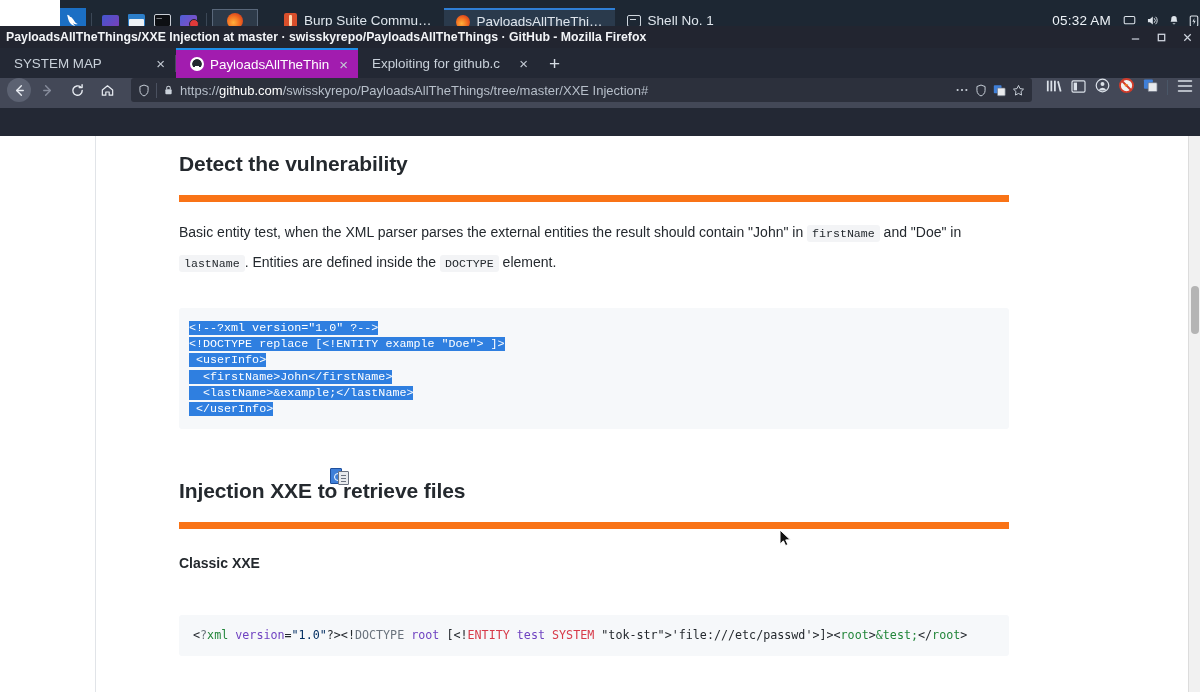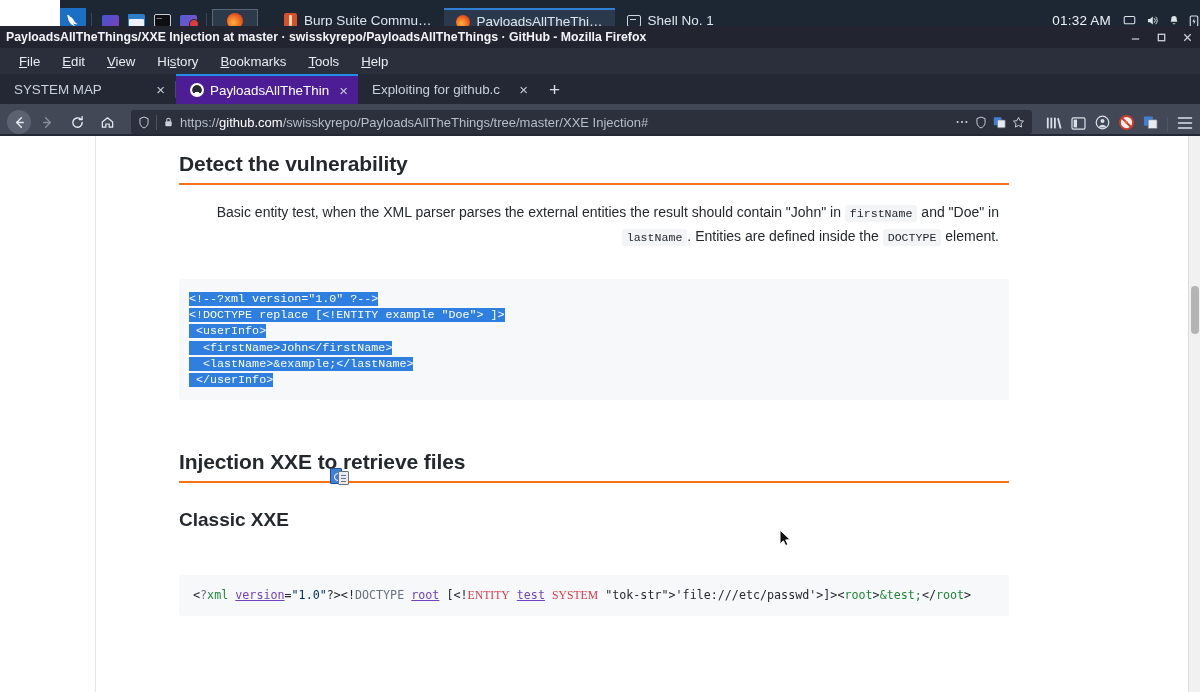--- a/index.html
+++ b/index.html
@@ -67,31 +67,31 @@
   #menubar { height:26px; display:flex; align-items:center; gap:0; padding-left:8px; background:#2b2f3b; }
   .menu-item { padding:3px 11px; font-size:13.2px; color:#e9edf2; }
   .menu-item u { text-decoration:underline; }
 
   #tabbar { height:30px; background:#232834; display:flex; align-items:flex-end; padding-left:0; }
   .tab {
     height:30px; display:flex; align-items:center; gap:6px;
     padding:0 10px 0 14px; font-size:13.4px; color:#c9d1da;
     max-width:190px; white-space:nowrap; overflow:hidden; position:relative;
   }
-  .tab.active { background:#4c1d95; color:#ffffff; border-top:2px solid #1f8fe8; }
+  .tab.active { background:#a21caf; color:#ffffff; border-top:2px solid #1f8fe8; }
   .tab .tab-title { overflow:hidden; text-overflow:clip; flex:1 1 auto; }
   .tab .tab-close { color:#c3cad3; font-size:15px; line-height:1; padding-left:4px; }
   .tab-sep { width:1px; height:17px; background:#474c5e; align-self:center; }
   .gh-ic { width:14px; height:14px; border-radius:50%; background:#ffffff; position:relative; flex:0 0 auto;}
   .gh-ic:after{ content:""; position:absolute; inset:2px; border-radius:50%;
      background:radial-gradient(circle at 50% 38%, #23292f 0 55%, transparent 56%), #23292f;
      -webkit-mask:radial-gradient(circle at 50% 120%, transparent 38%, #000 39%); }
   .newtab { font-size:19px; color:#d6dce4; padding:0 11px; line-height:28px; }
 
-  #navbar { height:30px; background:#434857; display:flex; align-items:flex-end; padding:0 7px; gap:2px; }
+  #navbar { height:30px; background:#434857; display:flex; align-items:flex-start; padding:0 7px; gap:2px; }
   .navbtn { width:28px; height:24px; display:flex; align-items:center; justify-content:center; color:#e7ebf1; }
   .navbtn.back { background:#5c6272; border-radius:50%; width:24px; height:24px; }
   .navbtn.dim { color:#878d9c; }
   #urlbar {
     flex:1 1 auto; height:24px; margin:0 8px; background:#2c303c; border-radius:3px;
     display:flex; align-items:center; padding:0 7px; gap:6px; color:#cfd6de; font-size:13px;
     overflow:hidden; white-space:nowrap;
   }
   #urlbar .url-text { flex:1 1 auto; overflow:hidden; color:#b7bfca; }
   #urlbar .url-text b { color:#ffffff; font-weight:normal; }
@@ -100,42 +100,42 @@
   .tb-right { display:flex; align-items:center; gap:9px; padding-left:4px; color:#dbe1e9; }
 
   
   #page { position:absolute; top:110px; left:0; width:1200px; height:556px; background:#ffffff; overflow:hidden; }
   #page-inner { position:absolute; top:0; left:0; width:1188px; height:556px; background:#fff; }
   #left-gutter { position:absolute; left:0; top:0; width:96px; height:556px; border-right:1px solid #e1e4e8; }
   #content { position:absolute; left:97px; top:0; width:1063px; padding:16px 0 0 82px; }
 
   h2.ghead {
     font-size:21px; font-weight:bold; color:#24292e; letter-spacing:-.1px;
-    padding-bottom:7px; border-bottom:2px solid #f97316; margin-bottom:16px; width:830px;
-  }
-  h3.ghead3 { font-size:19px; font-weight:bold; color:#24292e; margin:0 0 14px 0; }
-  p.gp { font-size:14px; color:#24292e; line-height:22px; margin-bottom:10px; max-width:820px;text-align:right; }
+    padding-bottom:19px; border-bottom:7px solid #f97316; margin-bottom:16px; width:830px;
+  }
+  h3.ghead3 { font-size:14px; font-weight:bold; color:#24292e; margin:0 0 14px 0; }
+  p.gp { font-size:14px; color:#24292e; line-height:28px; margin-bottom:10px; max-width:820px; }
   code.inl {
     font-family:"Liberation Mono", monospace; font-size:11.6px;
     background:#f3f4f6; border-radius:3px; padding:2px 5px; color:#24292e;
   }
 
   pre.cb {
     background:#f6f8fa; border-radius:3px; padding:12px 14px; width:830px;
     font-family:"Liberation Mono", monospace; font-size:11.7px; line-height:16.2px;
     color:#24292e; white-space:pre; overflow:hidden;
   }
   pre.cb.sel { padding:12px 10px; }
   pre.cb.sel .hl { background:#2f7fe0; color:#ffffff; }
 
   .tok-punc { color:#6a737d; }
   .tok-tag  { color:#22863a; }
-  .tok-attr { color:#6f42c1;text-decoration:underline; }
+  .tok-attr { color:#6f42c1; }
   .tok-str  { color:#032f62; }
-  .tok-kw   { color:#d73a49;font-family:Liberation Serif, serif; }
+  .tok-kw   { color:#d73a49; }
   .tok-ent  { color:#22863a;margin-top:8px; }
 
   .gap-sm { height:10px; }
   .gap-md { height:20px; }
   .gap-lg { height:30px; }
 
   
   #dragicon { position:absolute; left:330px; top:332px; width:20px; height:18px; }
   #dragicon .pg { position:absolute; left:0; top:0; width:12px; height:16px; background:#3f7fd8; border:1px solid #1f4f9c; border-radius:1px; }
   #dragicon .pg:after{ content:""; position:absolute; left:3px; top:4px; width:6px; height:6px; border:1.5px solid #fff; border-radius:50%; }
@@ -187,21 +187,21 @@
       <span class="ic-fox" style="width:14px;height:14px;"></span>
       <span>PayloadsAllTheThi…</span>
     </div>
     <div class="win-item">
       <span class="wi-shell"></span>
       <span>Shell No. 1</span>
     </div>
   </div>
 
   <div id="tray">
-    <span class="clock">01:32 AM</span>
+    <span class="clock">05:32 AM</span>
     <span class="tray-ic">
       <svg width="13" height="13" viewBox="0 0 16 16">
           <rect x="1.5" y="3" width="13" height="9" rx="1.5" fill="none" stroke="#dde3ea" stroke-width="1.3"></rect>
         </svg>
     </span>
     <span class="tray-ic">
       <svg width="14" height="13" viewBox="0 0 16 16">
           <path d="M3 6h2.5L9 3v10L5.5 10H3z" fill="#dde3ea"></path>
           <path d="M11 5.5a3.4 3.4 0 010 5M12.8 3.8a5.8 5.8 0 010 8.4" fill="none" stroke="#dde3ea" stroke-width="1.2" stroke-linecap="round"></path>
         </svg>
@@ -248,29 +248,20 @@
           <rect x="2.5" y="2.5" width="7" height="7" fill="none" stroke="#cfd5de" stroke-width="1.4"></rect>
         </svg>
     </span>
     <span class="wctl">
       <svg width="11" height="11" viewBox="0 0 12 12">
           <path d="M2.5 2.5l7 7M9.5 2.5l-7 7" stroke="#cfd5de" stroke-width="1.3"></path>
         </svg>
     </span>
   </div>
 
-  <div id="menubar">
-    <div class="menu-item"><u>F</u><span>ile</span></div>
-    <div class="menu-item"><u>E</u>dit</div>
-    <div class="menu-item"><u>V</u>iew</div>
-    <div class="menu-item">Hi<u>s</u>tory</div>
-    <div class="menu-item"><u>B</u>ookmarks</div>
-    <div class="menu-item"><u>T</u>ools</div>
-    <div class="menu-item"><u>H</u>elp</div>
-  </div>
 
   <div id="tabbar">
     <div class="tab" style="width:175px;">
       <span class="tab-title">SYSTEM MAP</span>
       <span class="tab-close">×</span>
     </div>
     <div class="tab-sep"></div>
     <div class="tab active" style="width:182px;">
       <span class="gh-ic"></span>
       <span class="tab-title">PayloadsAllTheThin</span>

